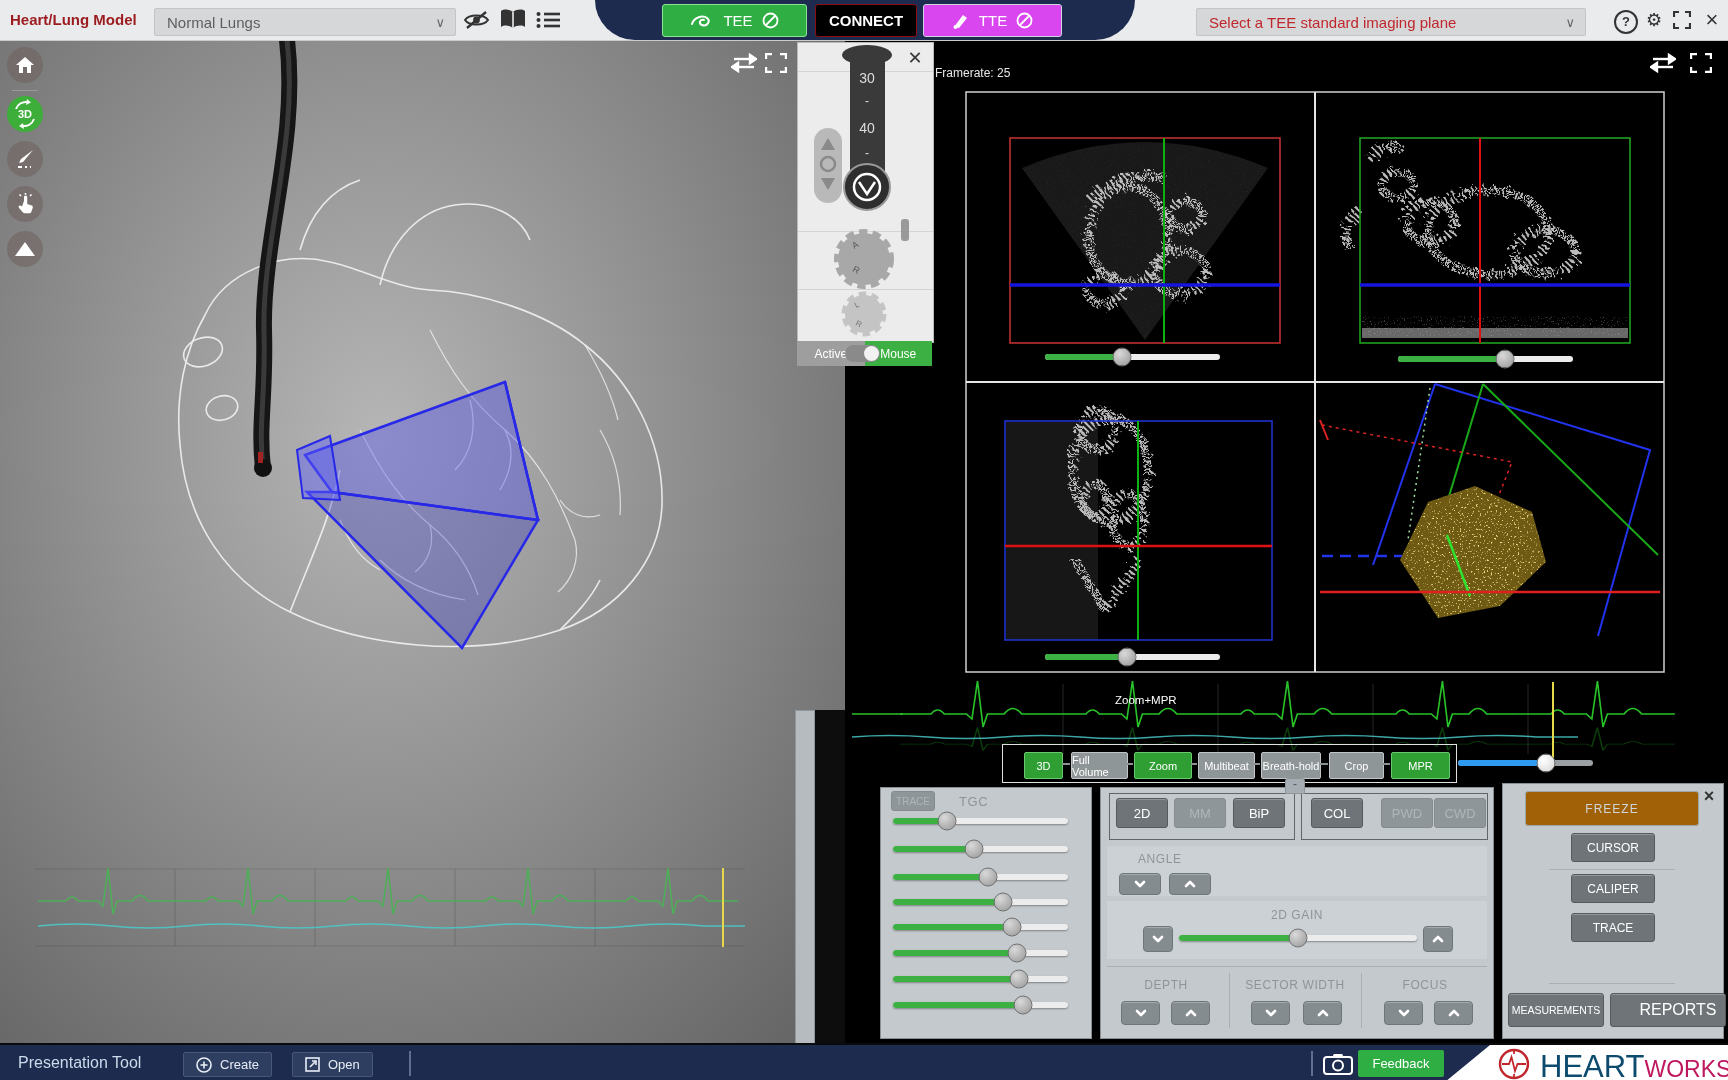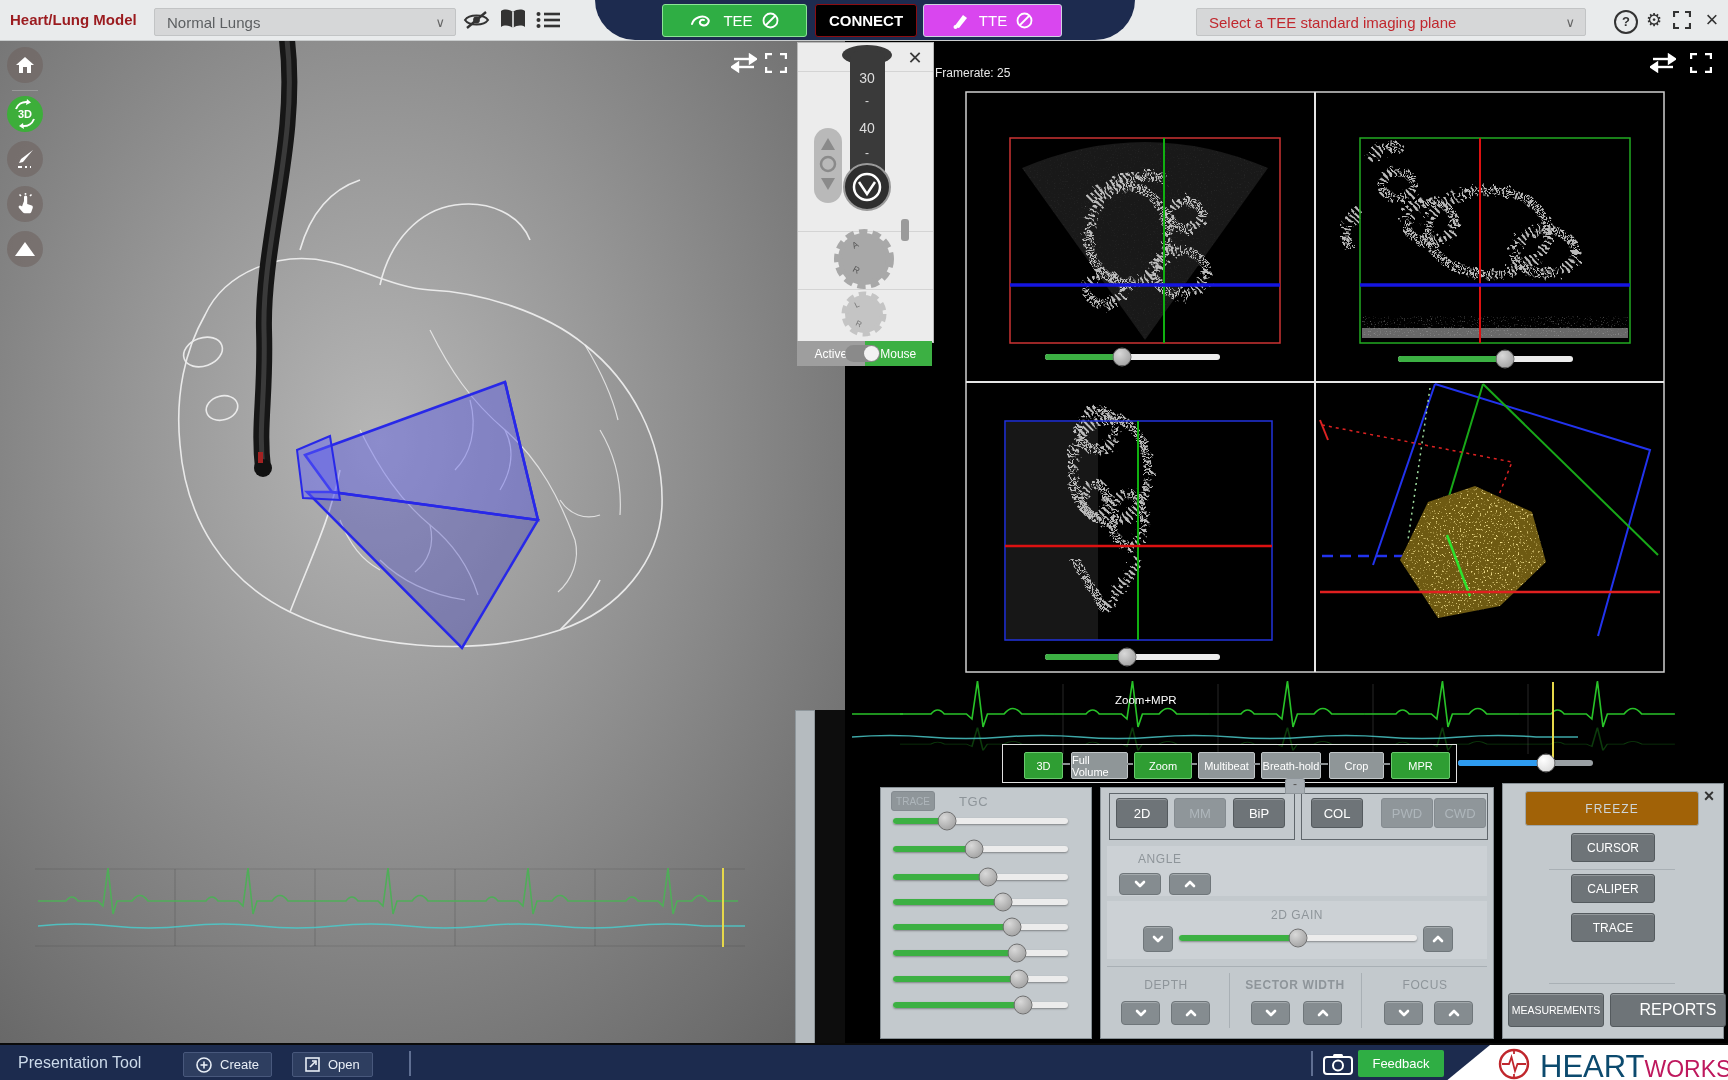--- a/index.html
+++ b/index.html
@@ -469,21 +469,21 @@
         <svg width="12" height="8" viewBox="0 0 12 8">
           <polyline points="2,2 6,6 10,2"></polyline>
         </svg>
       </div>
     <div class="chev" style="left:70px;top:213px;width:37px;height:22px;">
         <svg width="12" height="8" viewBox="0 0 12 8">
           <polyline points="2,6 6,2 10,6"></polyline>
         </svg>
       </div>
     <div class="divl" style="left:128px;top:185px;width:1px;height:55px;"></div>
-    <div class="plabel" style="left:130px;top:190px;width:128px;text-align:center;font-weight:bold;">SECTOR WIDTH</div>
+    <div class="plabel" style="left:130px;top:190px;width:128px;text-align:center;">SECTOR WIDTH</div>
     <div class="chev" style="left:150px;top:213px;width:37px;height:22px;">
         <svg width="12" height="8" viewBox="0 0 12 8">
           <polyline points="2,2 6,6 10,2"></polyline>
         </svg>
       </div>
     <div class="chev" style="left:202px;top:213px;width:37px;height:22px;">
         <svg width="12" height="8" viewBox="0 0 12 8">
           <polyline points="2,6 6,2 10,6"></polyline>
         </svg>
       </div>

